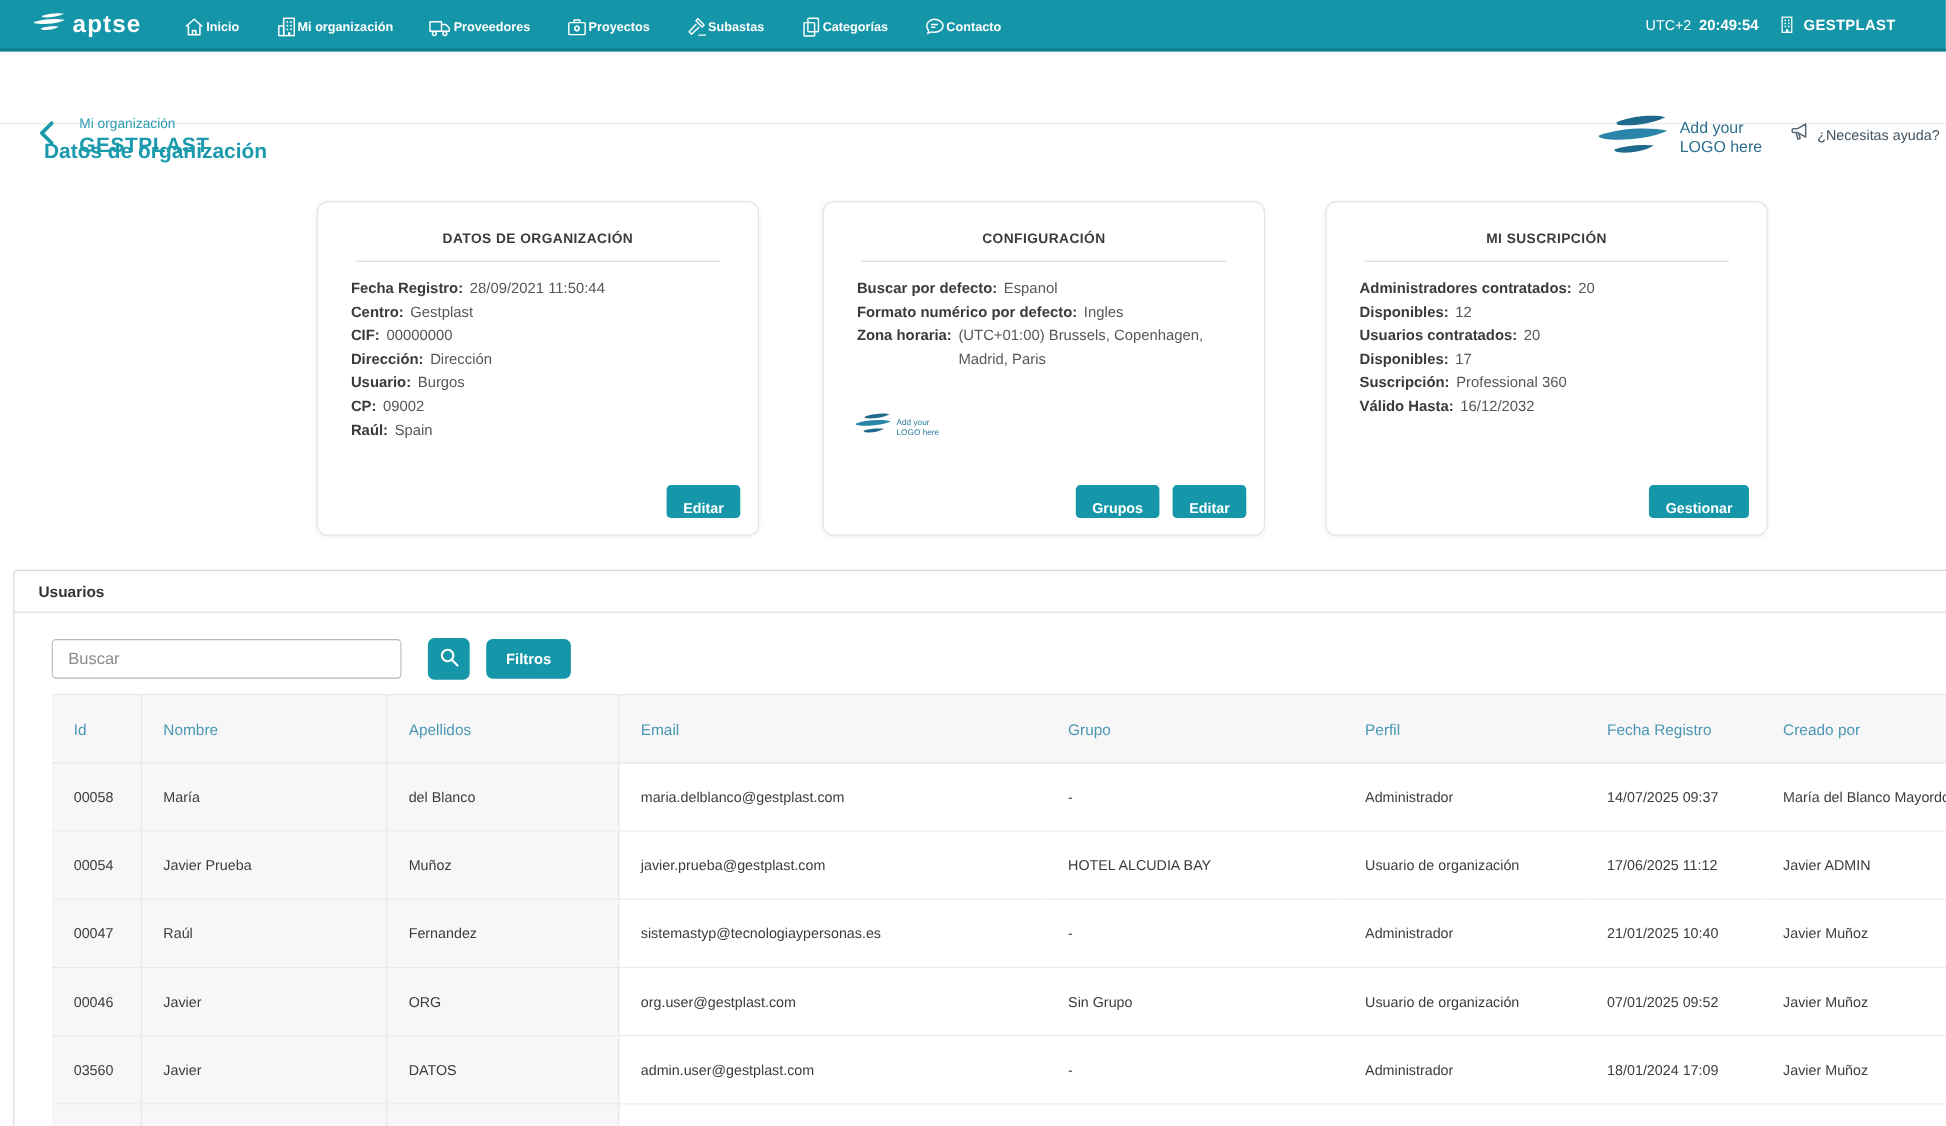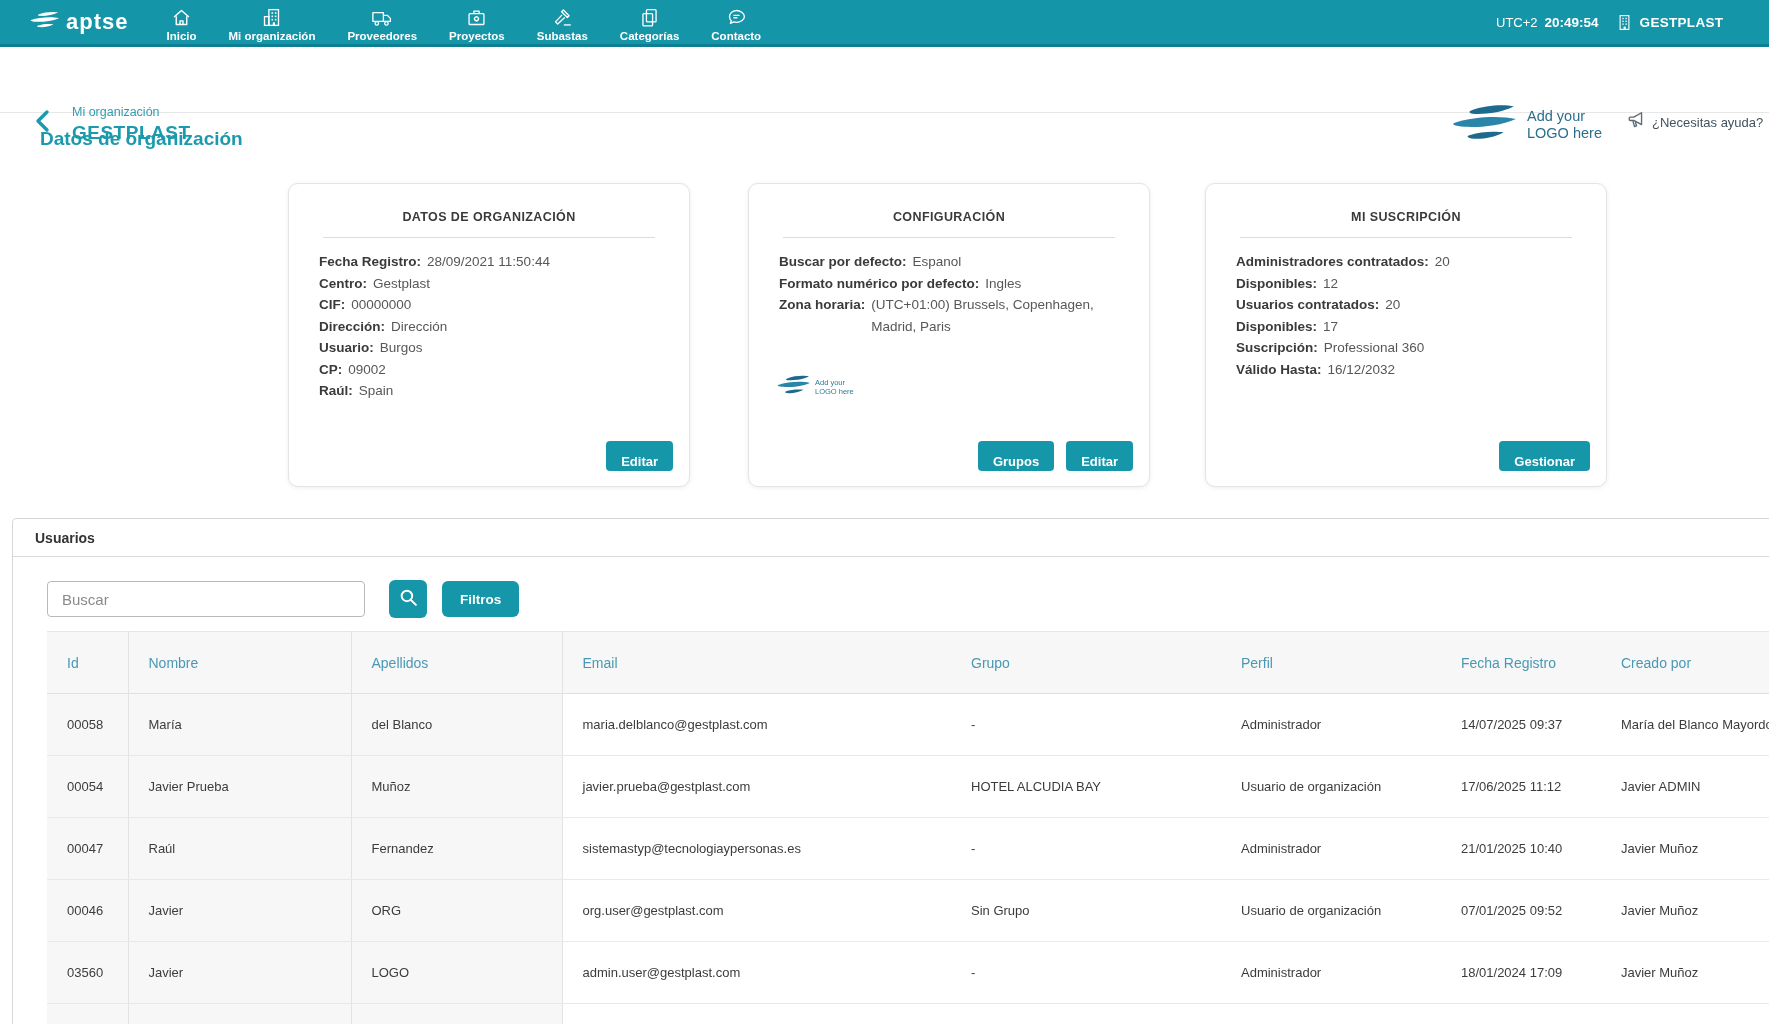--- a/index.html
+++ b/index.html
@@ -6,21 +6,21 @@
   html,body { width:1769px; height:1024px; overflow:hidden; background:#fff;
               font-family:"Liberation Sans", sans-serif; position:relative; }
 
   
   .navbar { position:absolute; left:0; top:0; width:100%; height:47px;
             background:#1596a8; border-bottom:3px solid #0d7f91;
             display:flex; align-items:center; color:#fff; }
   .brand { display:flex; align-items:center; gap:6px; margin-left:30px; cursor:pointer; }
   .brand-text { font-size:22px; font-weight:700; letter-spacing:1px; color:#fff; }
   .nav-items { display:flex; align-items:flex-start; margin-left:22px; height:100%; }
-  .nav-item { display:flex; flex-direction:column; align-items:center; justify-content:center;
+  .nav-item { display:flex; flex-direction:row; align-items:center; 
               padding:4px 16px 0 16px; cursor:pointer; height:44px; }
   .nav-ic svg { display:block; }
   .nav-label { font-size:11.5px; font-weight:600; margin-top:2px; white-space:nowrap; }
   .nav-right { position:absolute; left:1496px; top:0; height:44px; display:flex;
                align-items:center; white-space:nowrap; }
   .nav-utc  { font-size:13px; }
   .nav-time { font-size:13.5px; font-weight:700; margin-left:7px; }
   .nav-org-ic { margin-left:18px; display:flex; align-items:center; }
   .nav-org  { font-size:13.5px; font-weight:700; margin-left:8px; letter-spacing:.3px; }
 
@@ -415,21 +415,21 @@
             <td class="pinned sep">ORG</td>
             <td class="">org.user@gestplast.com</td>
             <td class="">Sin Grupo</td>
             <td class="">Usuario de organización</td>
             <td class="">07/01/2025 09:52</td>
             <td class="">Javier Muñoz</td>
           </tr>
           <tr class="data-row">
             <td class="pinned sep">03560</td>
             <td class="pinned sep">Javier</td>
-            <td class="pinned sep">LOGO</td>
+            <td class="pinned sep">DATOS</td>
             <td class="">admin.user@gestplast.com</td>
             <td class="">-</td>
             <td class="">Administrador</td>
             <td class="">18/01/2024 17:09</td>
             <td class="">Javier Muñoz</td>
           </tr>
           <tr class="data-row">
             <td class="pinned sep"></td>
             <td class="pinned sep"></td>
             <td class="pinned sep"></td>

